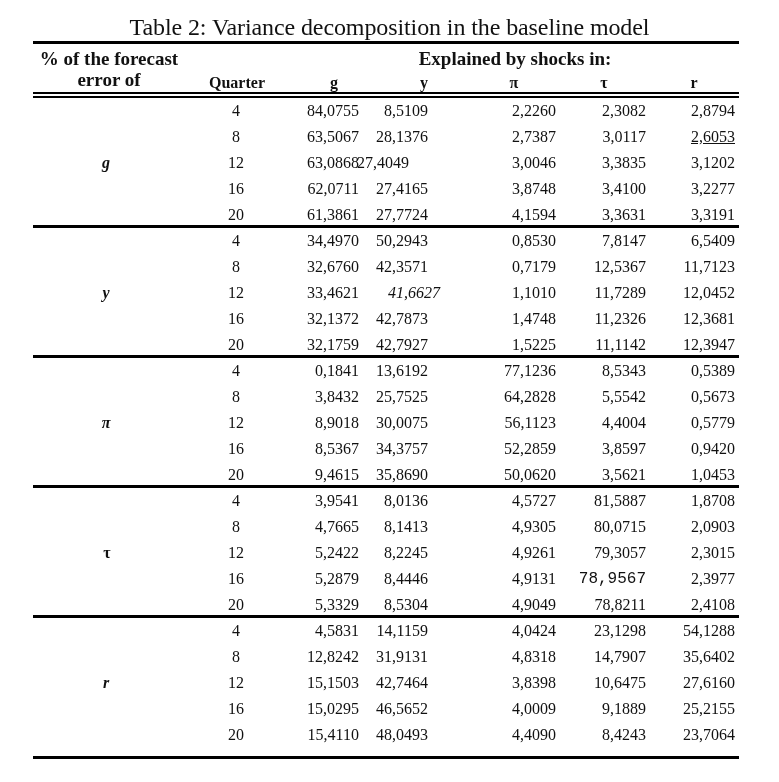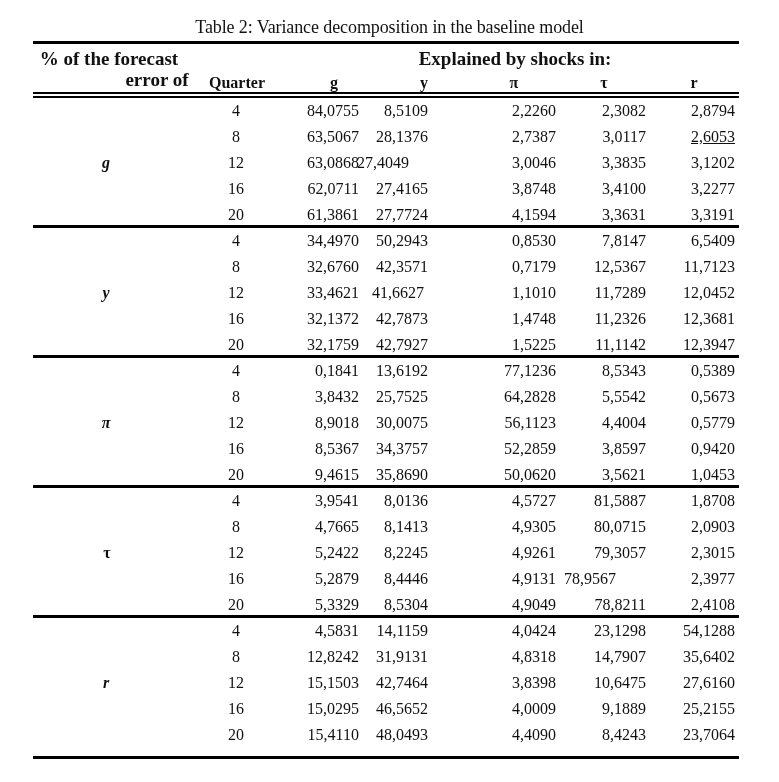--- a/index.html
+++ b/index.html
@@ -14,21 +14,21 @@
     overflow: hidden;
     font-family: "Liberation Serif", "DejaVu Serif", serif;
     color: #111111;
   }
   .title {
     position: absolute;
     left: 0;
     width: 779px;
     top: 13px;
     text-align: center;
-    font-size: 18px;
+    font-size: 24px;
     line-height: 28px;
     letter-spacing: -0.1px;
   }
   .rule {
     position: absolute;
     left: 33px;
     width: 706px;
     background: #000;
   }
   .rule.thick { height: 3px; }
@@ -77,21 +77,21 @@
 </style>
 </head>
 <body>
 
 <div class="title">Table 2: Variance decomposition in the baseline model</div>
 
 <div class="rule thick" style="top:41px;"></div>
 
 <div>
   <div class="hdr center" style="left:109px; top:50px;">% of the forecast</div>
-  <div class="hdr center" style="left:109px; top:71px;margin-left:48px;">error of</div>
+  <div class="hdr center" style="left:109px; top:71px;">error of</div>
   <div class="hdr center" style="left:237px; top:74px; font-size:16px;">Quarter</div>
   <div class="hdr center" style="left:515px; top:50px;">Explained by shocks in:</div>
   <div class="hdr center sym" style="left:334px; top:74px;">g</div>
   <div class="hdr center sym" style="left:424px; top:74px;">y</div>
   <div class="hdr center sym" style="left:514px; top:74px;">π</div>
   <div class="hdr center sym" style="left:604px; top:74px;">τ</div>
   <div class="hdr center sym" style="left:694px; top:74px;">r</div>
 </div>
 
 <div class="rule double" style="top:92px;"></div>
@@ -155,21 +155,21 @@
     <div class="cell q"><span>8</span></div>
     <div class="cell num" style="left:236px;">32,6760</div>
     <div class="cell num" style="left:305px;">42,3571</div>
     <div class="cell num" style="left:433px;">0,7179</div>
     <div class="cell num" style="left:523px;">12,5367</div>
     <div class="cell num" style="left:612px;">11,7123</div>
   </div>
   <div class="row" style="top:280px;">
     <div class="cell q"><span>12</span></div>
     <div class="cell num" style="left:236px;">33,4621</div>
-    <div class="cell num" style="left:301px;">41,6627</div>
+    <div class="cell num" style="left:317px;font-style:italic;">41,6627</div>
     <div class="cell num" style="left:433px;">1,1010</div>
     <div class="cell num" style="left:523px;">11,7289</div>
     <div class="cell num" style="left:612px;">12,0452</div>
   </div>
   <div class="row" style="top:306px;">
     <div class="cell q"><span>16</span></div>
     <div class="cell num" style="left:236px;">32,1372</div>
     <div class="cell num" style="left:305px;">42,7873</div>
     <div class="cell num" style="left:433px;">1,4748</div>
     <div class="cell num" style="left:523px;">11,2326</div>
@@ -255,21 +255,21 @@
     <div class="cell num" style="left:305px;">8,2245</div>
     <div class="cell num" style="left:433px;">4,9261</div>
     <div class="cell num" style="left:523px;">79,3057</div>
     <div class="cell num" style="left:612px;">2,3015</div>
   </div>
   <div class="row" style="top:566px;">
     <div class="cell q"><span>16</span></div>
     <div class="cell num" style="left:236px;">5,2879</div>
     <div class="cell num" style="left:305px;">8,4446</div>
     <div class="cell num" style="left:433px;">4,9131</div>
-    <div class="cell num" style="left:493px;">78,9567</div>
+    <div class="cell num" style="left:523px;font-family:Liberation Mono, monospace;">78,9567</div>
     <div class="cell num" style="left:612px;">2,3977</div>
   </div>
   <div class="row" style="top:592px;">
     <div class="cell q"><span>20</span></div>
     <div class="cell num" style="left:236px;">5,3329</div>
     <div class="cell num" style="left:305px;">8,5304</div>
     <div class="cell num" style="left:433px;">4,9049</div>
     <div class="cell num" style="left:523px;">78,8211</div>
     <div class="cell num" style="left:612px;">2,4108</div>
   </div>

